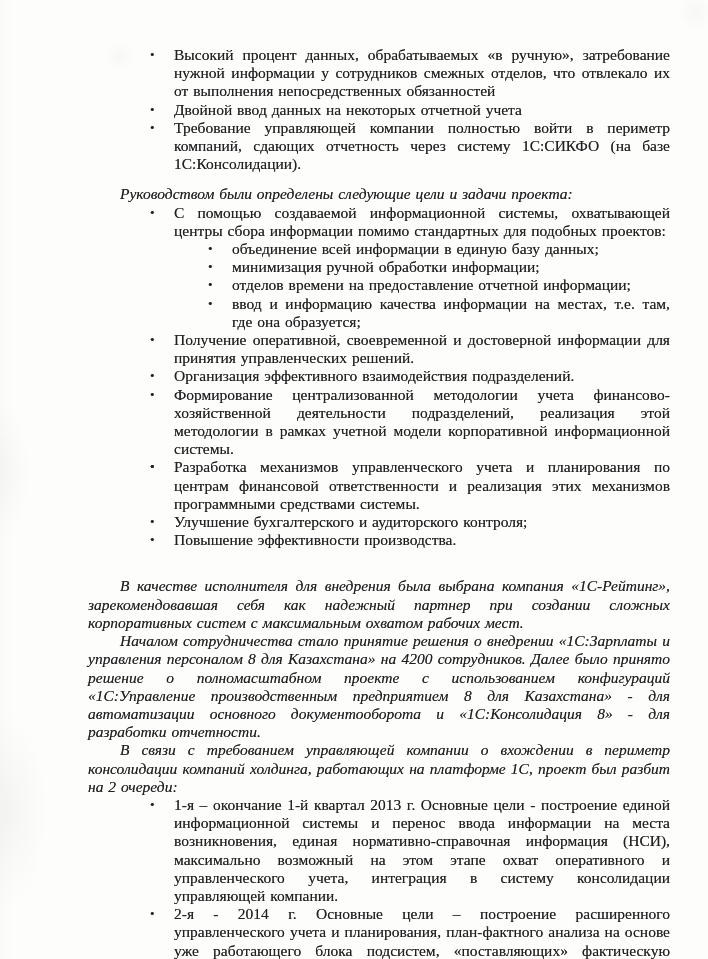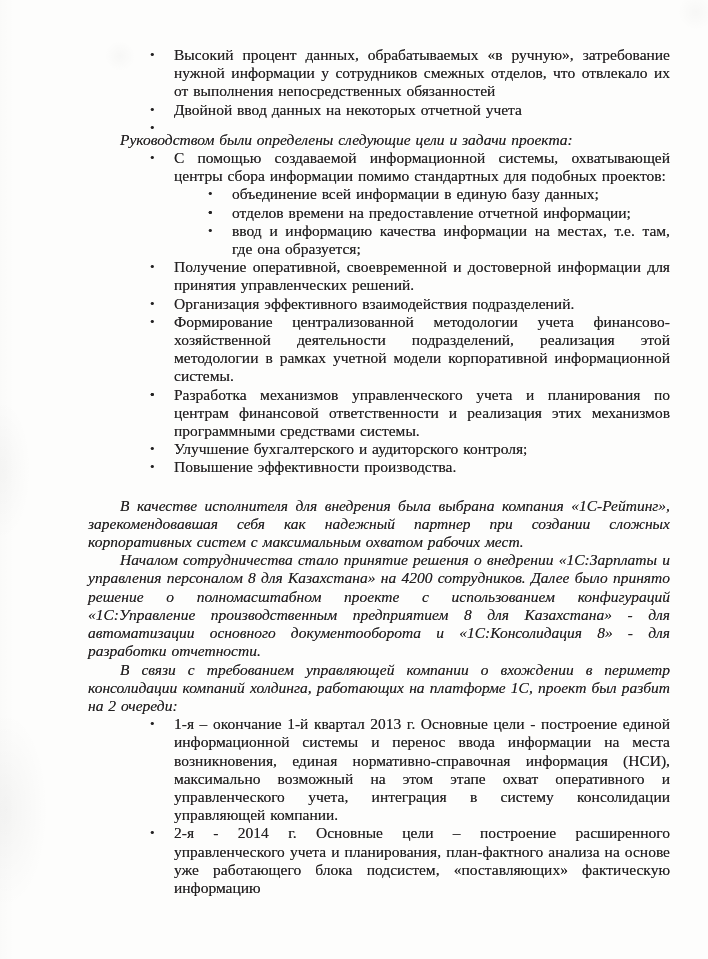--- a/index.html
+++ b/index.html
@@ -30,21 +30,21 @@
     font-size: 15.5px;
     line-height: 18.2px;
     color: #232122;
     text-align: justify;
     word-spacing: 1px;
     text-shadow: 0 0 0.6px rgba(35,33,34,0.65);
   }
   .p { margin: 0; }
   .ind32 { text-indent: 32px; font-style: italic; }
   .gap-a { margin-top: 12px; }
-  .gap-b { margin-top: 20px; }
+  .gap-b { margin-top: 28px; }
   .li { position: relative; margin: 0; }
   .li1 { padding-left: 86px; }
   .li2 { padding-left: 144px; }
   .bullet {
     position: absolute;
     top: 0;
     font-size: 13px;
     text-align: left;
   }
   .li1 > .bullet { left: 62px; }
@@ -60,34 +60,36 @@
     <div class="li li1">
       <span class="bullet">•</span>
       <span>Высокий процент данных, обрабатываемых «в ручную», затребование нужной информации у сотрудников смежных отделов, что отвлекало их от выполнения непосредственных обязанностей</span>
     </div>
     <div class="li li1">
       <span class="bullet">•</span>
       <span>Двойной ввод данных на некоторых отчетной учета</span>
     </div>
     <div class="li li1">
       <span class="bullet">•</span>
+      <span>Требование управляющей компании полностью войти в периметр компаний, сдающих отчетность через систему 1С:СИКФО (на базе 1С:Консолидации).</span>
     </div>
 
     <p class="p ind32 gap-a">Руководством были определены следующие цели и задачи проекта:</p>
 
     <div class="li li1">
       <span class="bullet">•</span>
       <span>С помощью создаваемой информационной системы, охватывающей центры сбора информации помимо стандартных для подобных проектов:</span>
     </div>
     <div class="li li2">
       <span class="bullet">•</span>
       <span>объединение всей информации в единую базу данных;</span>
     </div>
     <div class="li li2">
       <span class="bullet">•</span>
+      <span>минимизация ручной обработки информации;</span>
     </div>
     <div class="li li2">
       <span class="bullet">•</span>
       <span>отделов времени на предоставление отчетной информации;</span>
     </div>
     <div class="li li2">
       <span class="bullet">•</span>
       <span>ввод и информацию качества информации на местах, т.е. там, где она образуется;</span>
     </div>
     <div class="li li1">

